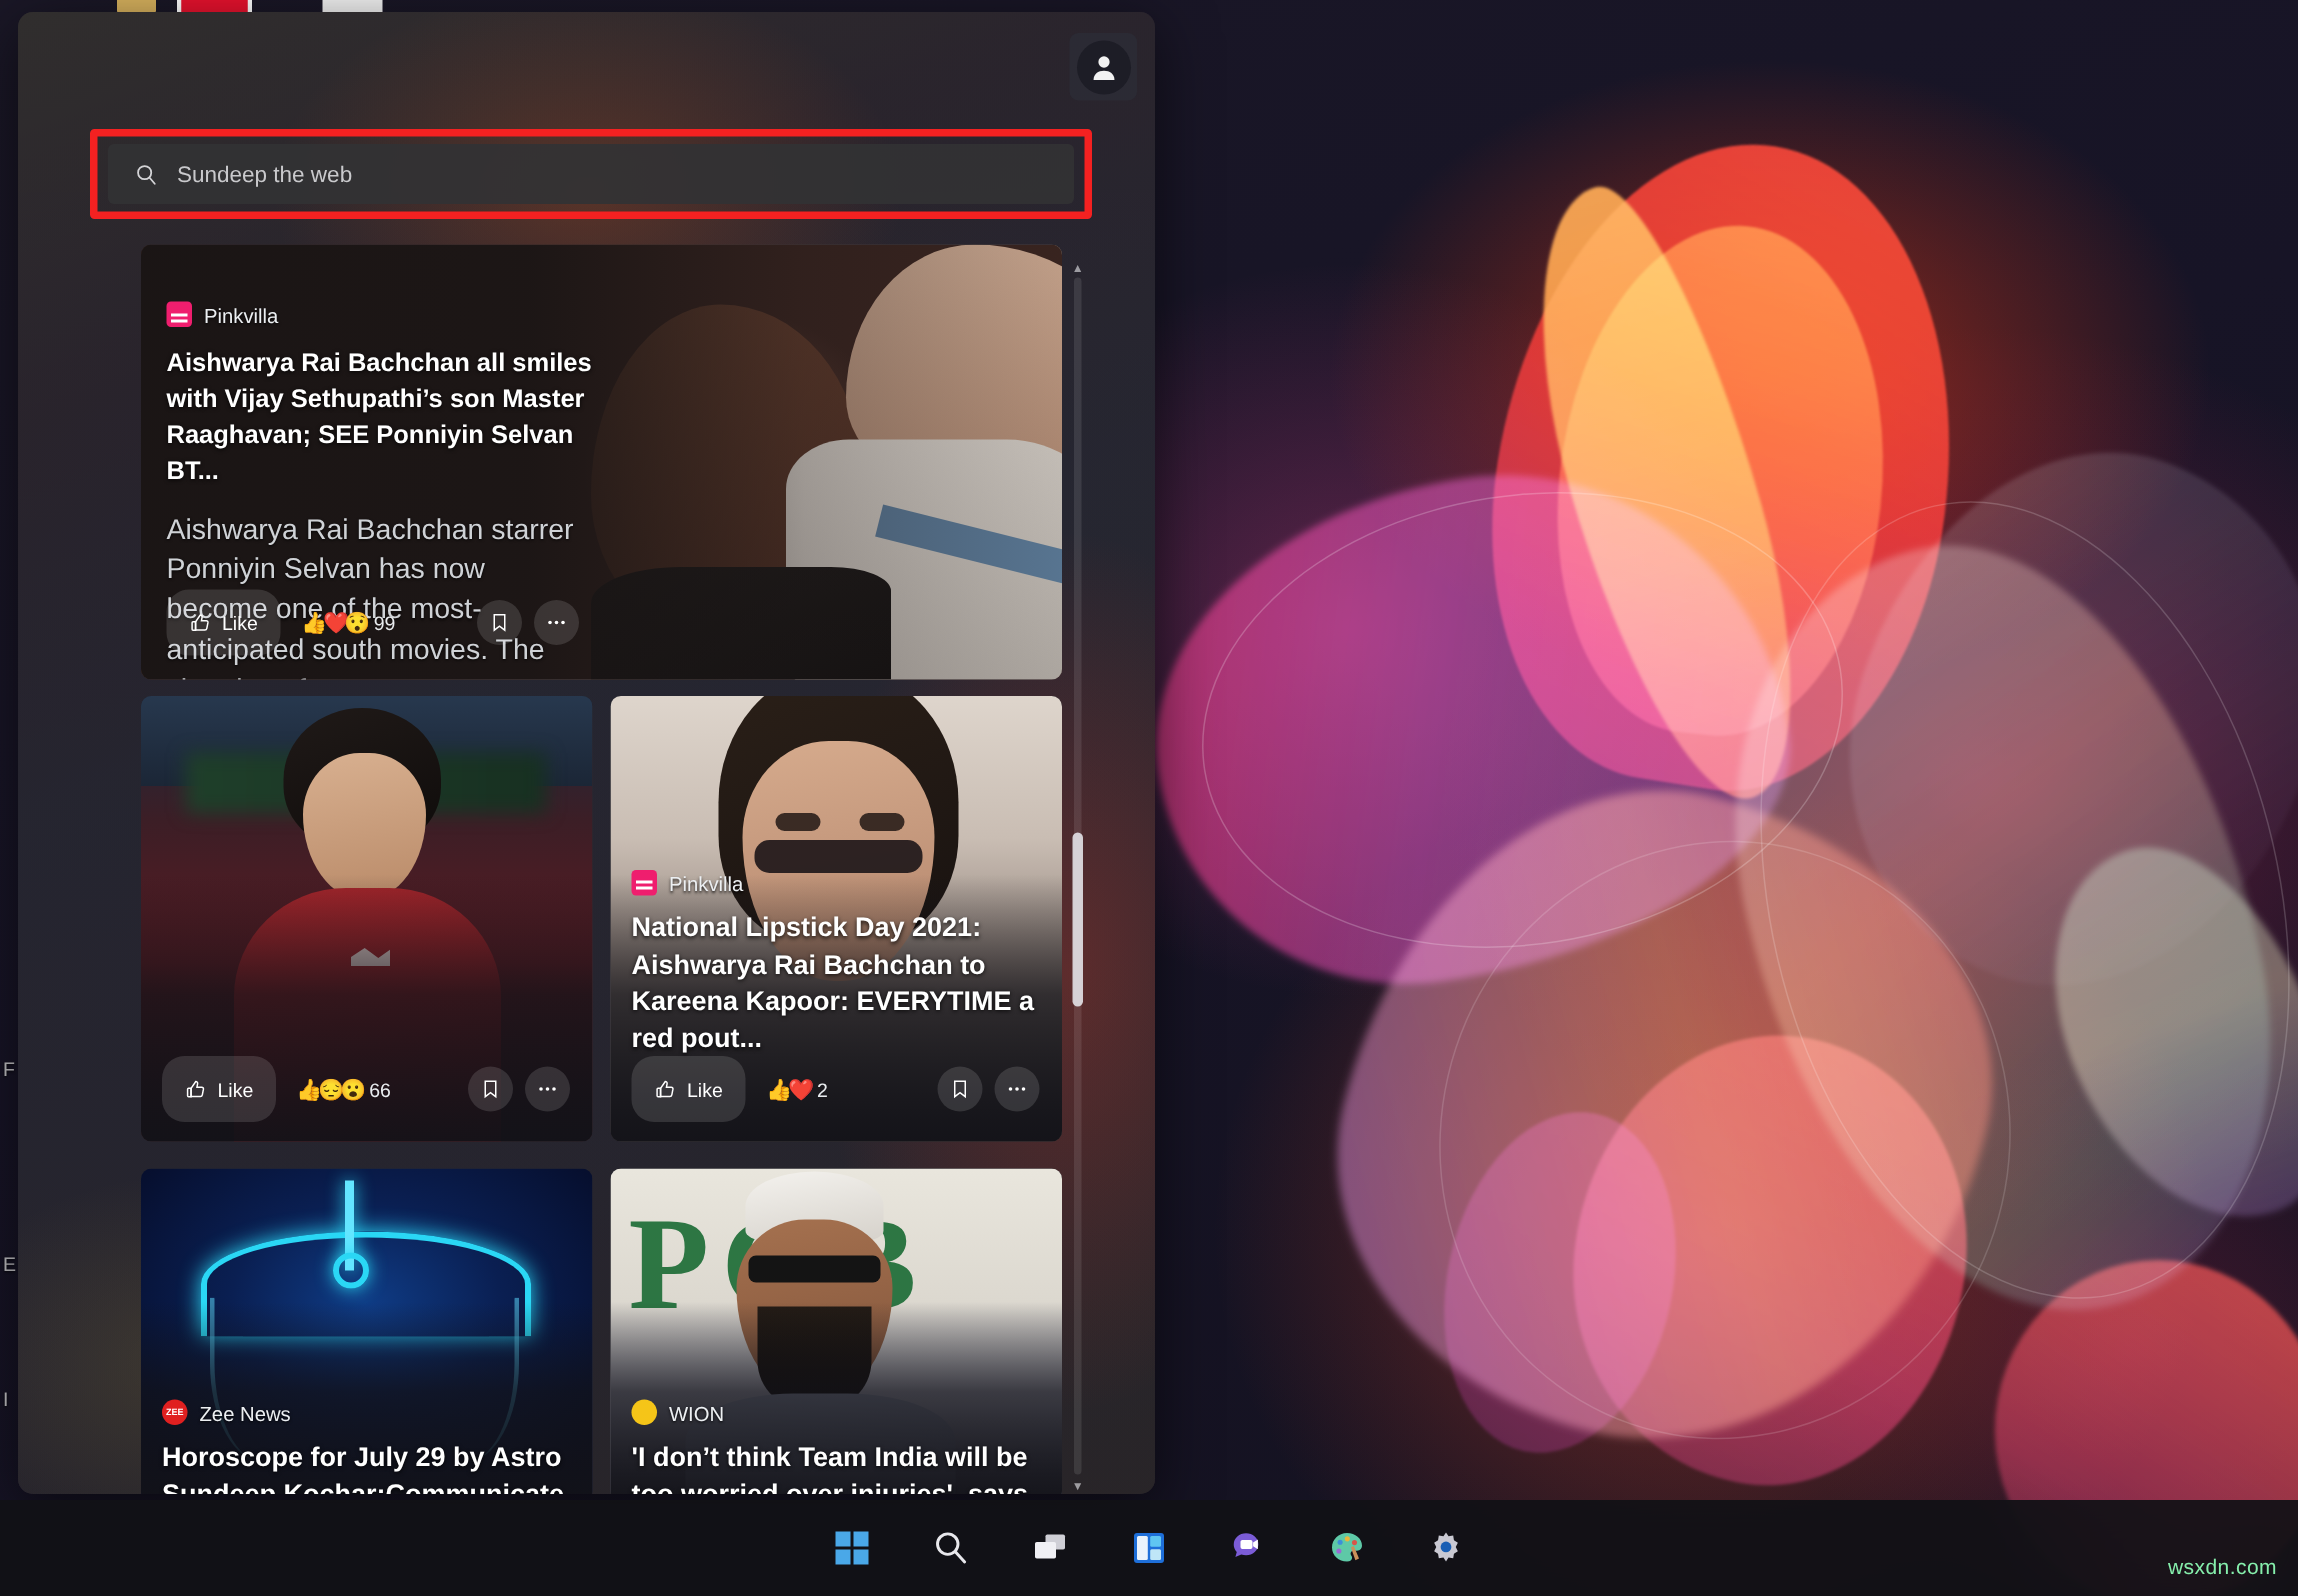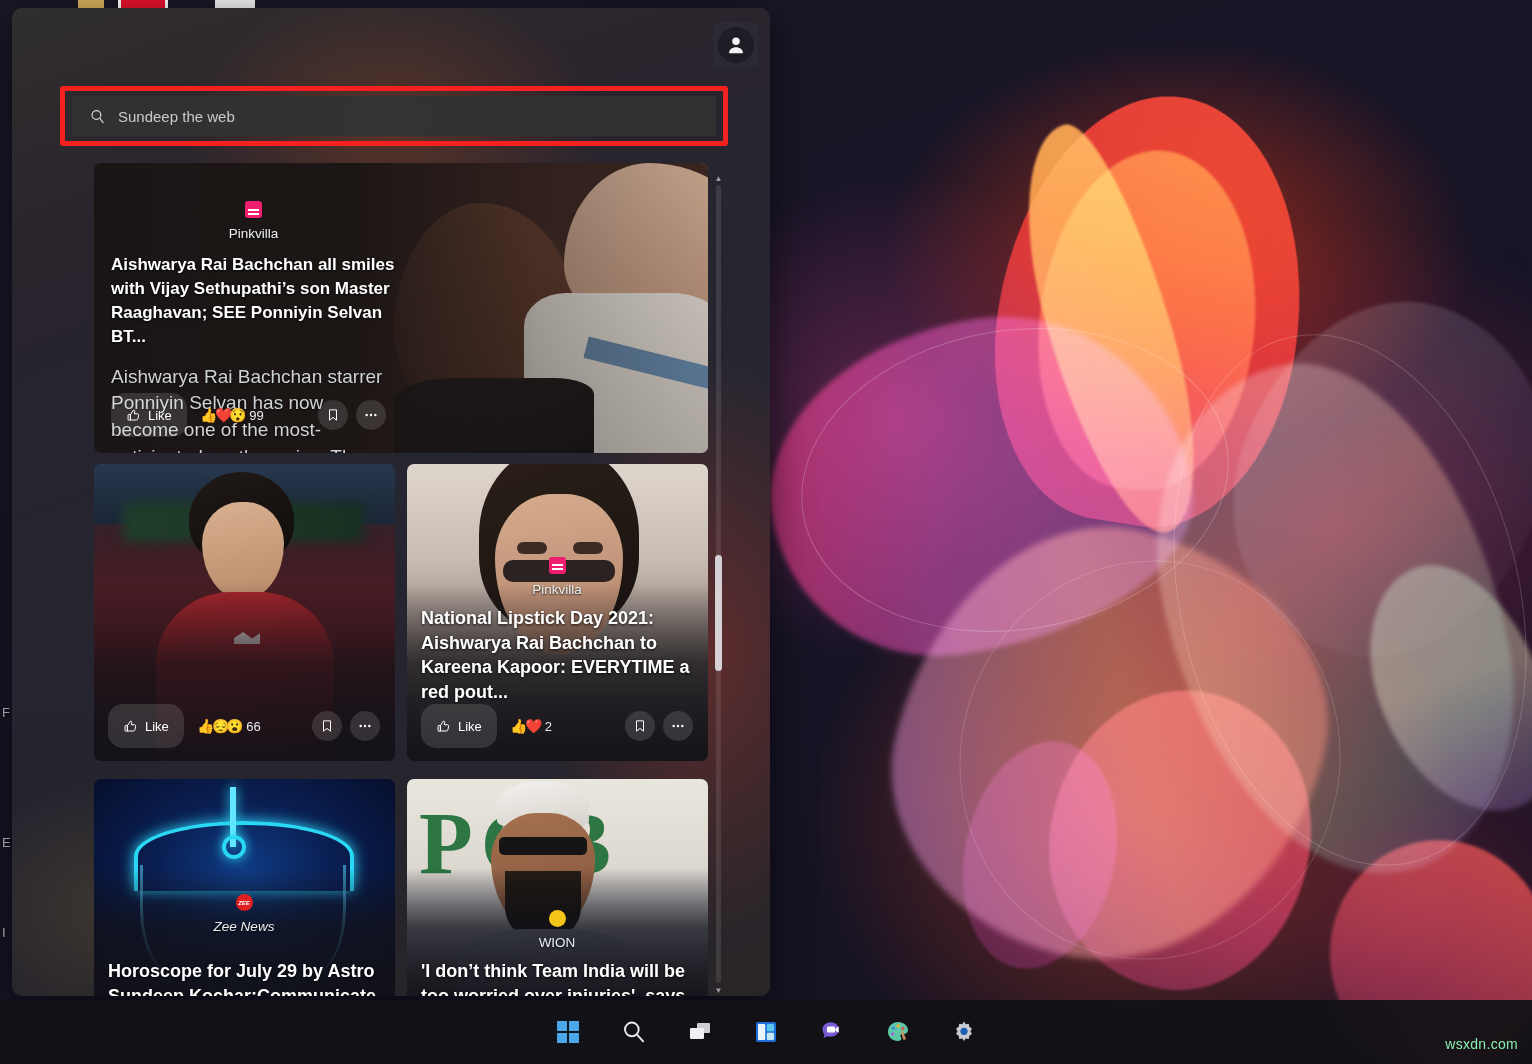--- a/index.html
+++ b/index.html
@@ -264,21 +264,21 @@
     background: linear-gradient(90deg, rgba(24,20,20,.93) 0%, rgba(24,20,20,.88) 42%, rgba(30,24,24,.35) 72%, rgba(30,24,24,.10) 100%);
   }
   .card-scrim-bottom {
     position: absolute; left: 0; right: 0; bottom: 0; height: 60%;
     background: linear-gradient(180deg, rgba(18,18,24,0) 0%, rgba(18,18,24,.72) 45%, rgba(18,18,24,.95) 100%);
   }
 
   .card-content { position: absolute; z-index: 3; }
   .hero-content { left: 17px; top: 38px; width: 285px; }
 
-  .source-row { display: flex; align-items: center; gap: 8px; margin-bottom: 12px; flex-direction: column; }
+  .source-row { display: flex; align-items: flex-end; gap: 8px; margin-bottom: 12px; }
   .source-logo {
     width: 17px; height: 17px;
     border-radius: 3px;
     flex: none;
     display: flex; align-items: center; justify-content: center;
     font-size: 7px; font-weight: bold; color: #fff;
     overflow: hidden;
   }
   .source-name {
     color: #eceff2;
@@ -596,21 +596,21 @@
       <div class="card card-c">
         <div class="card-img" style="background: radial-gradient(ellipse 200px 150px at 150px 90px, #0f3c86 0%, #0a1f52 45%, #060d2a 100%);">
           <div style="position:absolute;left:40px;top:42px;width:220px;height:70px;border-radius:50% 50% 0 0;border:4px solid #2ad7f5;border-bottom:none;box-shadow:0 0 14px #2ad7f5;"></div>
           <div style="position:absolute;left:136px;top:8px;width:6px;height:60px;background:#63e6ff;box-shadow:0 0 12px #2ad7f5;"></div>
           <div style="position:absolute;left:128px;top:56px;width:24px;height:24px;border:4px solid #2ad7f5;border-radius:50%;box-shadow:0 0 12px #2ad7f5;"></div>
           <div style="position:absolute;left:46px;top:86px;width:60px;height:110px;border-left:3px solid rgba(90,210,245,.55);border-radius:0 0 0 60%;"></div>
           <div style="position:absolute;left:192px;top:86px;width:60px;height:110px;border-right:3px solid rgba(90,210,245,.55);border-radius:0 0 60% 0;"></div>
           <div class="card-scrim-bottom"></div>
         </div>
         <div class="card-content" style="left:14px;bottom:-8px;width:272px;">
-          <div class="source-row" style="margin-bottom:25px;font-style:italic;">
+          <div class="source-row" style="margin-bottom:9px;">
             <span class="source-logo" style="background:#e02020;border-radius:50%;font-size:6px;">ZEE</span>
             <span class="source-name">Zee News</span>
           </div>
           <div class="headline small-headline">Horoscope for July 29 by Astro Sundeep Kochar:Communicate</div>
         </div>
       </div>
 
       <div class="card card-d">
         <div class="card-img" style="background: linear-gradient(180deg,#e9e6dd 0%,#dcd8cf 40%,#9a9aa8 72%,#4a4a58 100%);">
           <div style="position:absolute;left:12px;top:14px;font-size:88px;font-weight:bold;color:#1a6b34;font-family:'Liberation Serif',serif;letter-spacing:8px;opacity:.9;">PCB</div>

